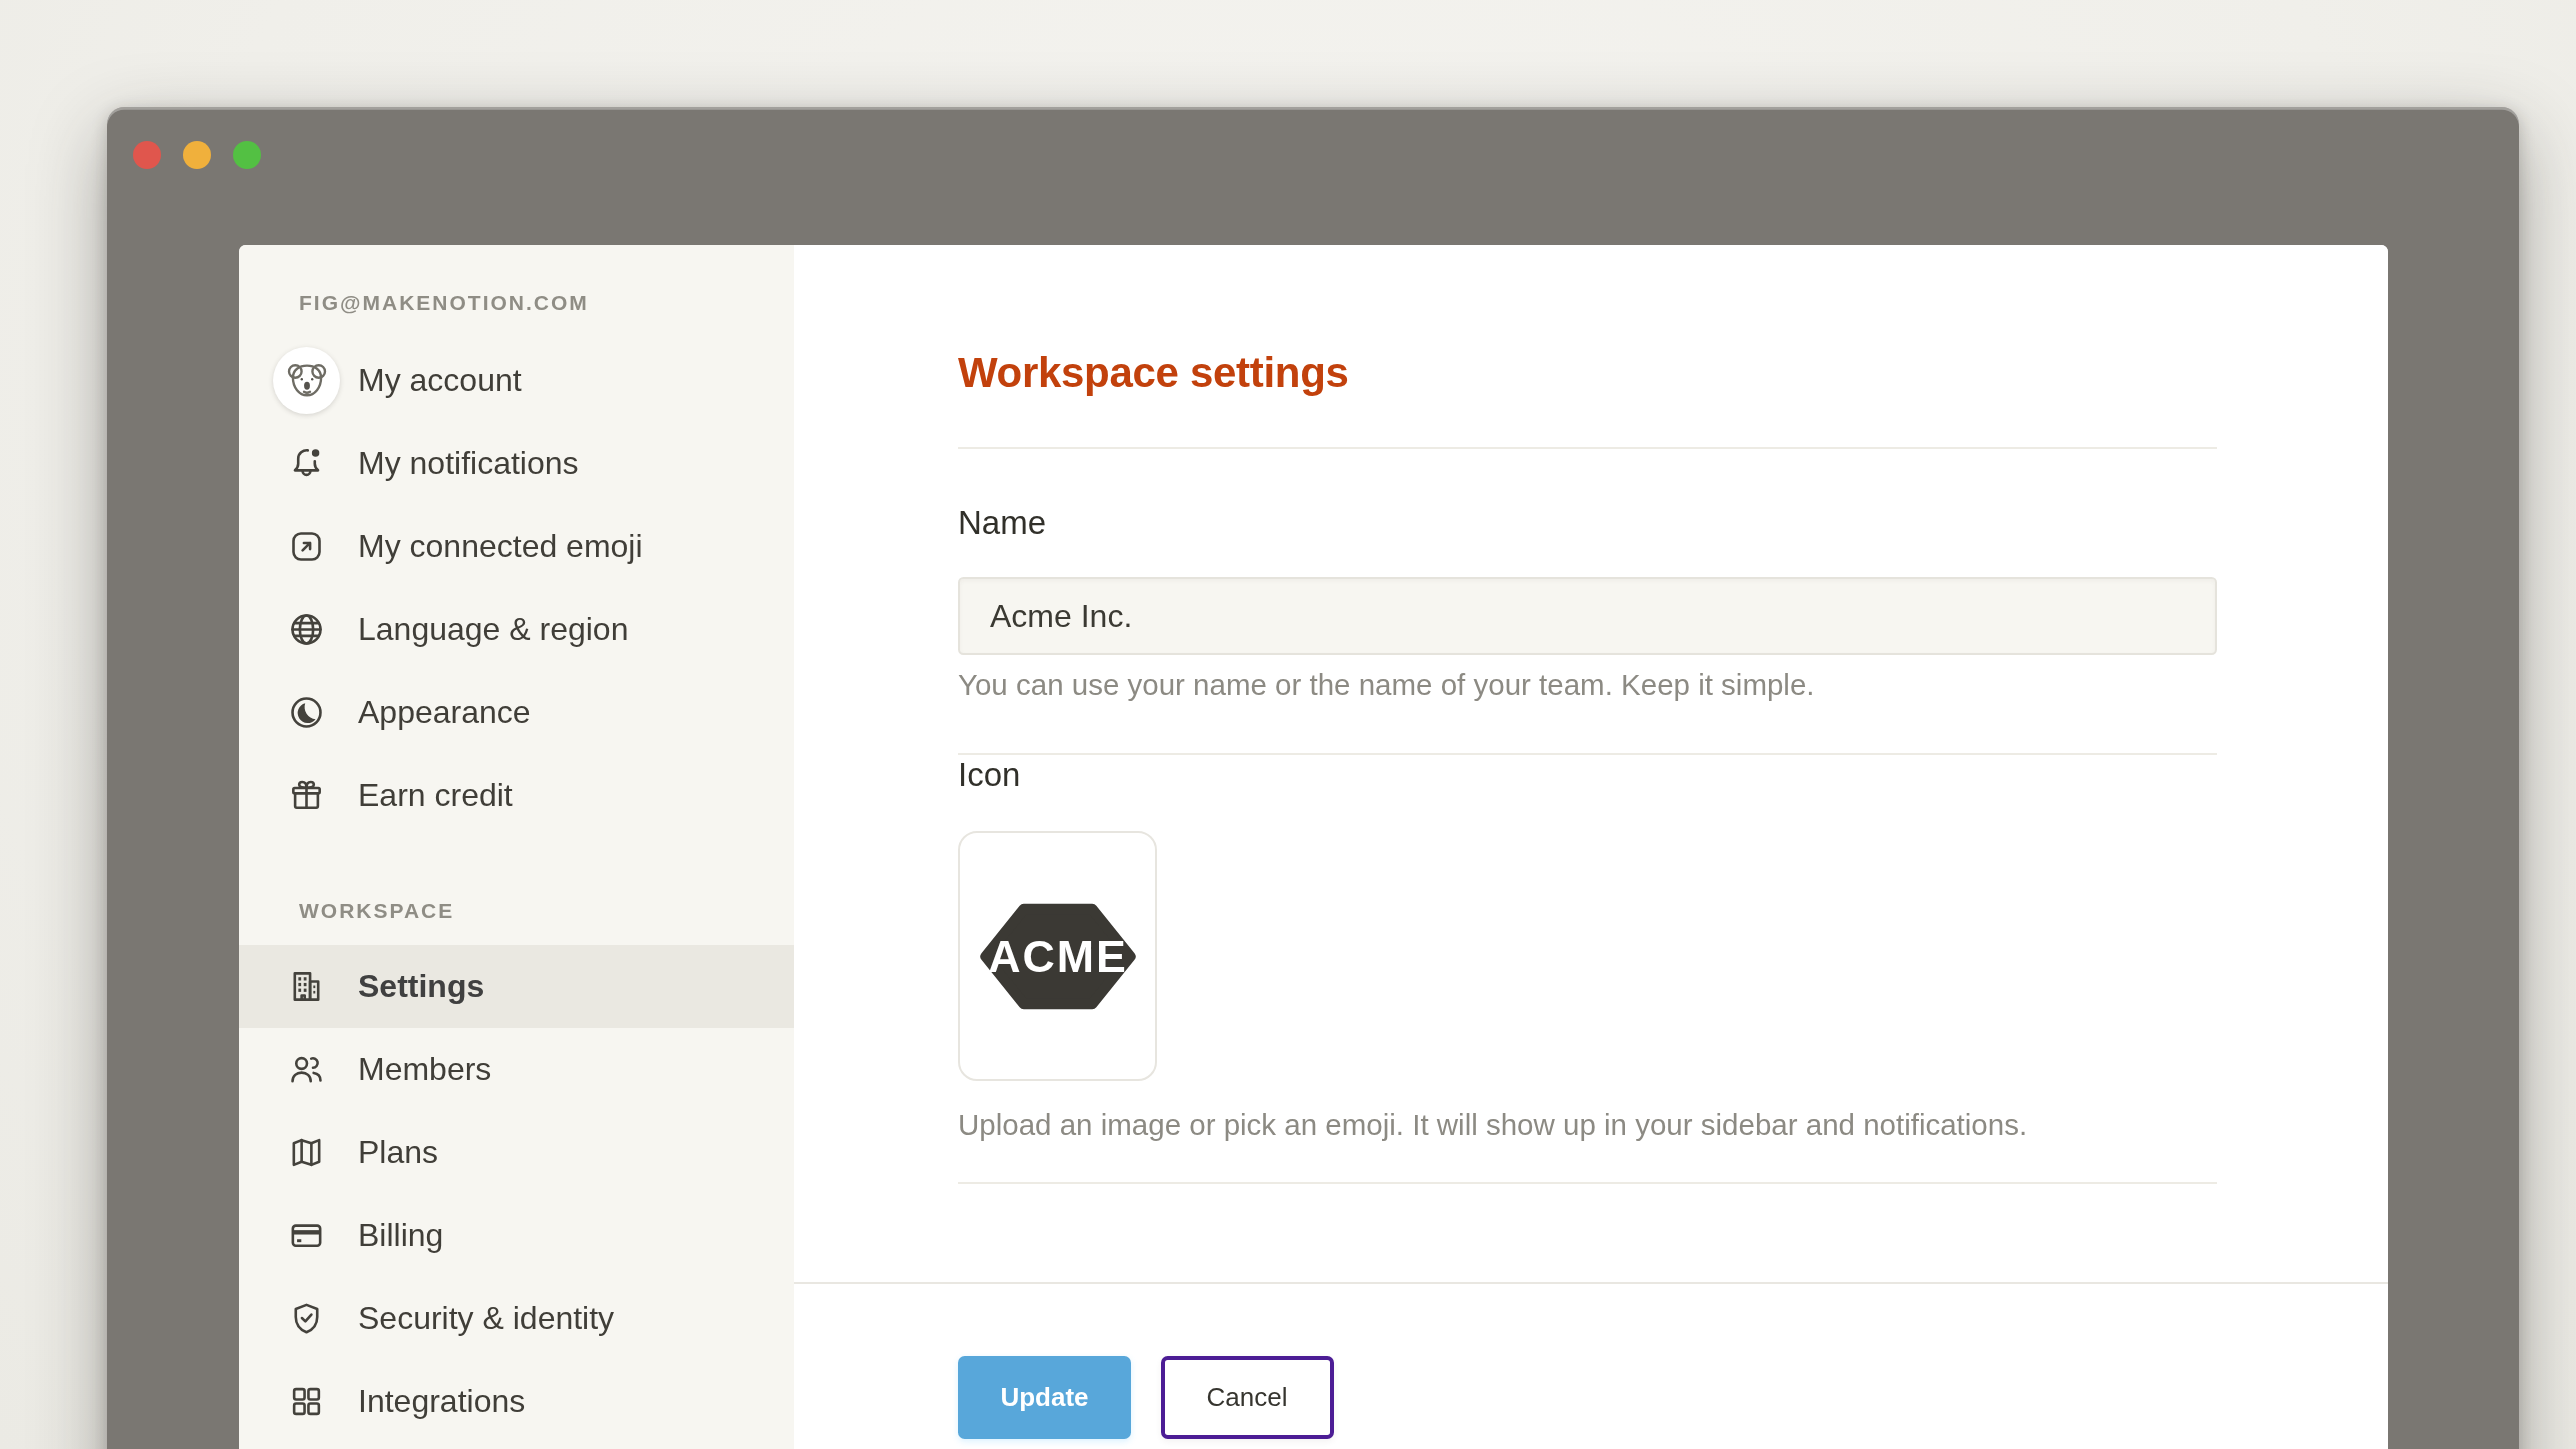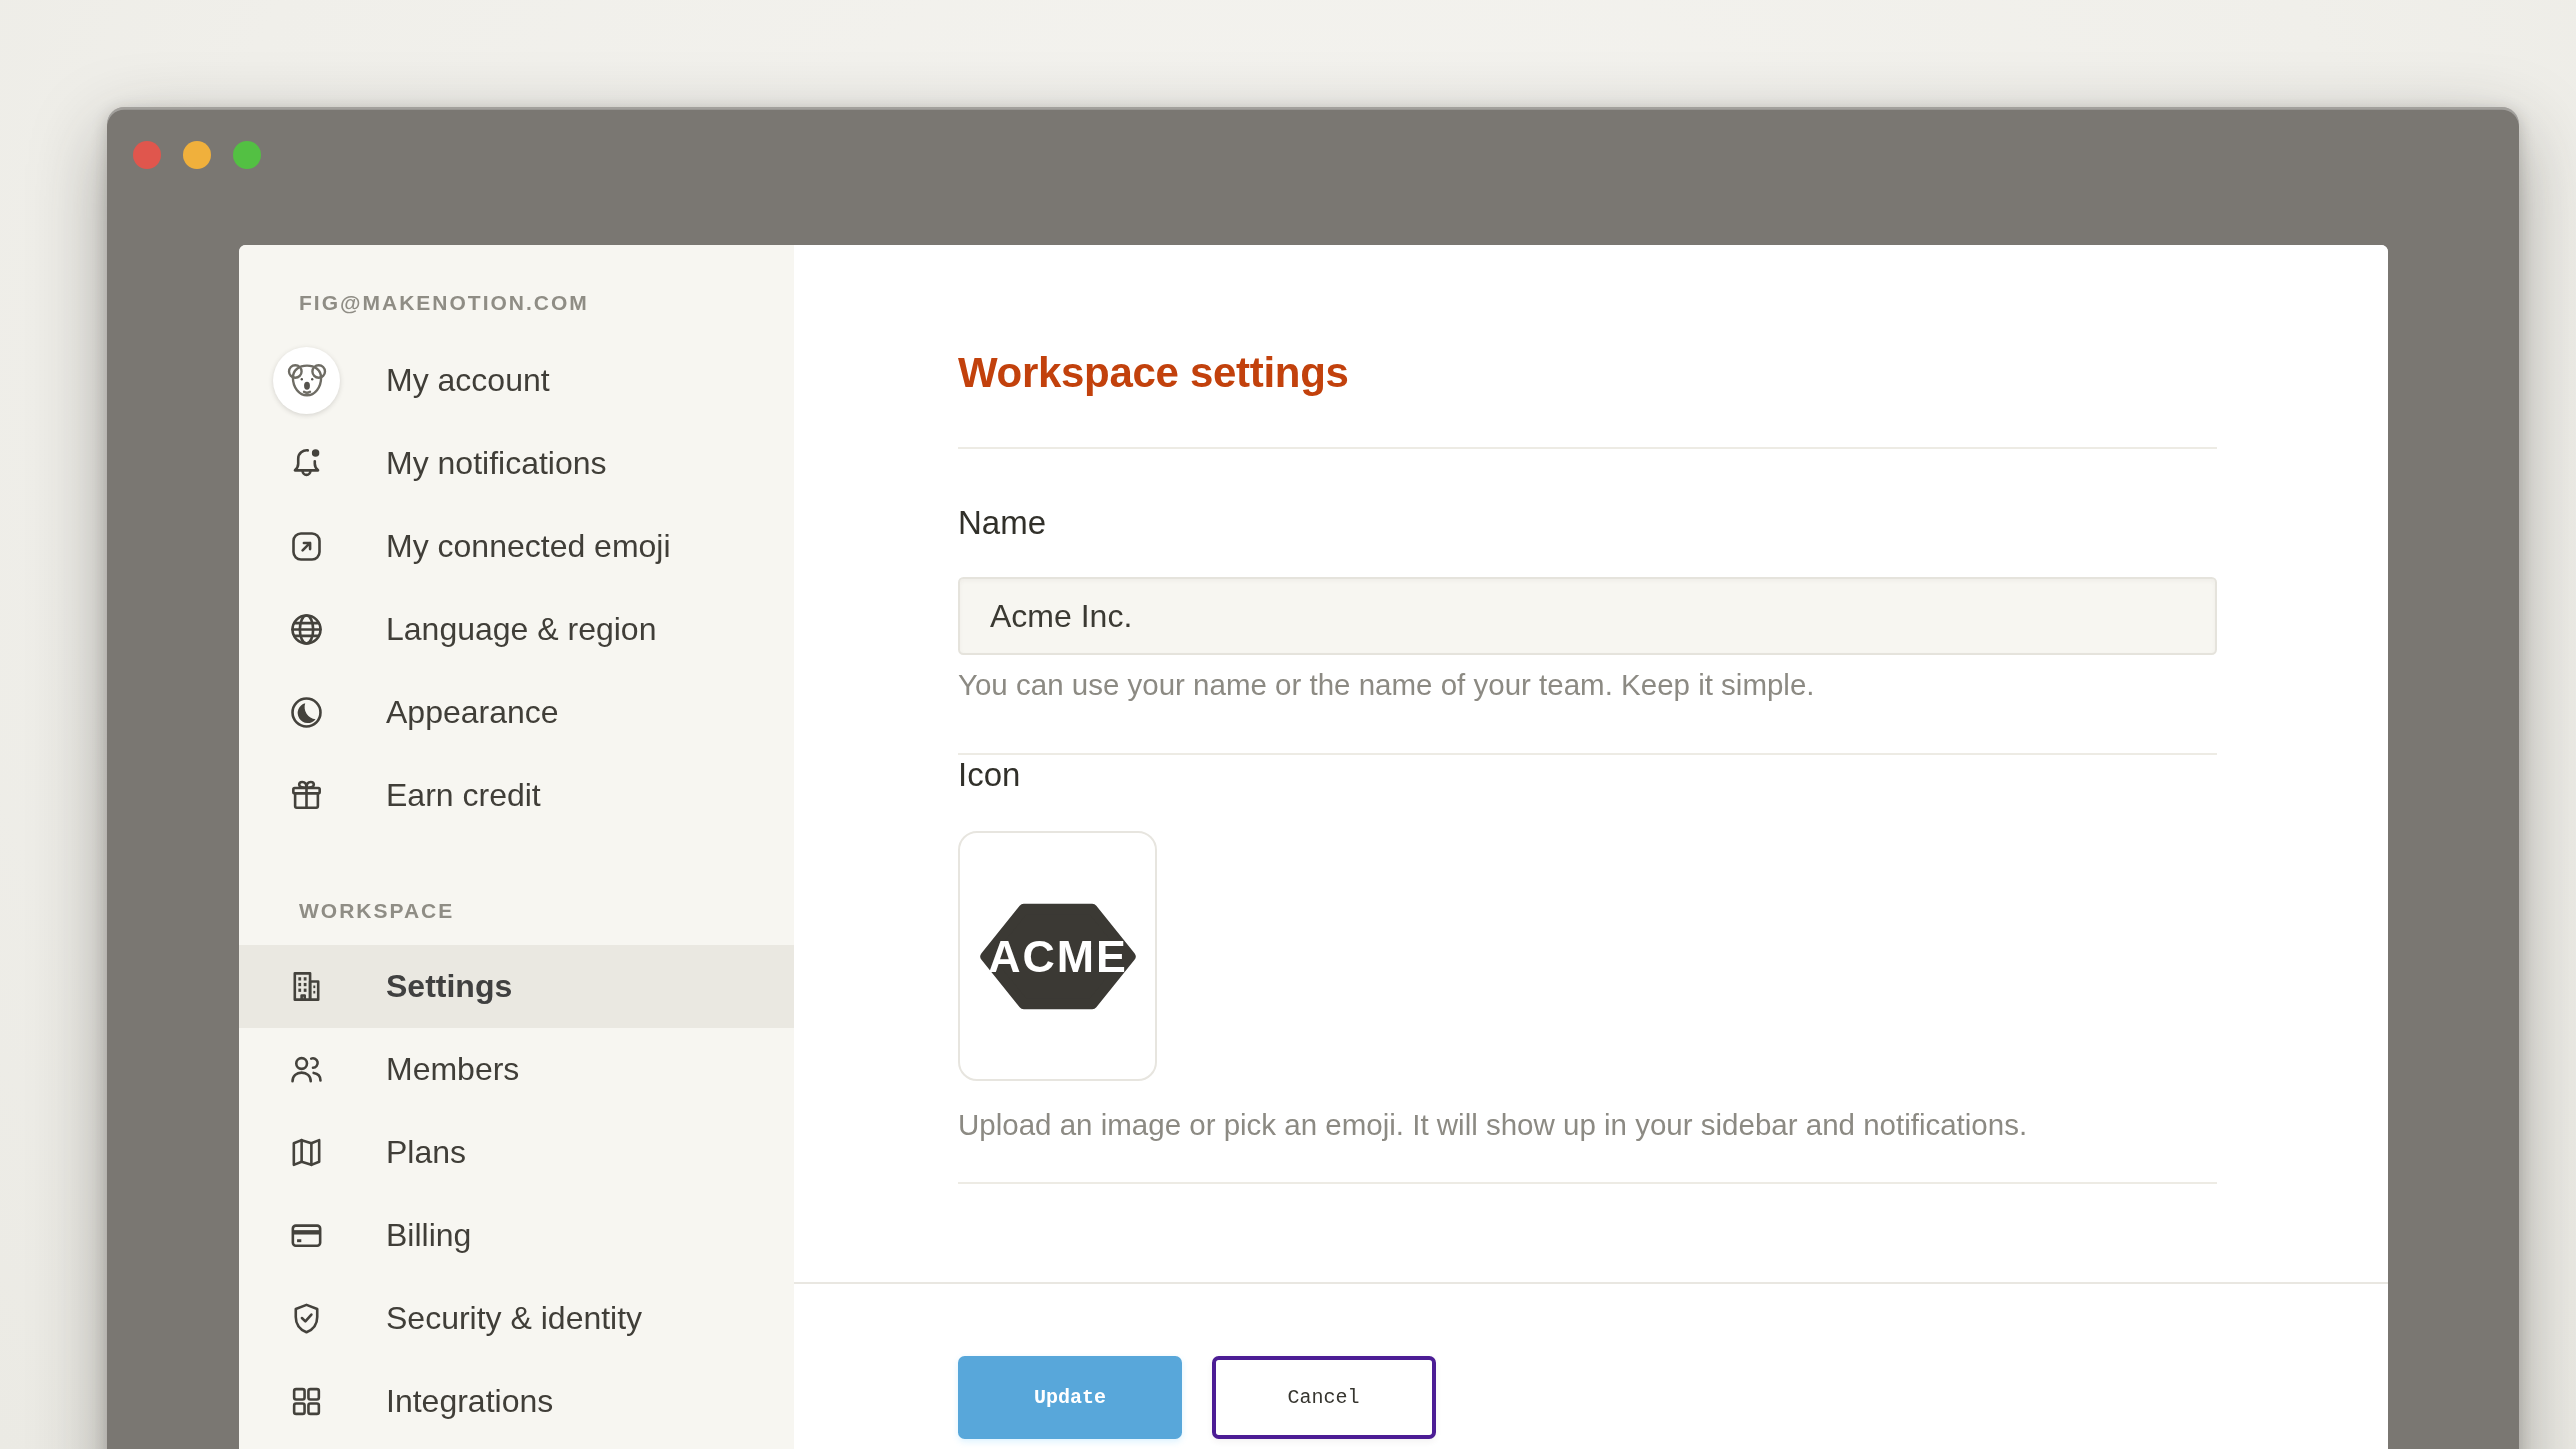--- a/index.html
+++ b/index.html
@@ -29,21 +29,21 @@
   
   .sidebar { width:555px; flex:none; background:#F7F6F1; padding-top:38px; }
   .sb-heading {
     margin-left:60px; height:40px; line-height:40px;
     font-size:21px; font-weight:600; letter-spacing:2px; color:#8F8D85;
   }
   .sb-heading.email { margin-bottom:16px; }
   .sb-heading.ws { margin-top:54px; margin-bottom:14px; }
   .sb-item { height:83px; display:flex; align-items:center; padding-left:34px; cursor:pointer; }
   .sb-item .ico { width:67px; flex:none; display:flex; justify-content:center; align-items:center; margin-right:18px; }
-  .sb-item .lbl { font-size:32px; color:#403E38;margin-left:28px; }
+  .sb-item .lbl { font-size:32px; color:#403E38; }
   .sb-item.selected { background:#EAE8E1; }
   .sb-item.selected .lbl { font-weight:700; color:#404040; }
   .sb-item svg.glyph { width:39px; height:39px; stroke:#44423C; stroke-width:1.6;
     fill:none; stroke-linecap:round; stroke-linejoin:round; }
   .avatar {
     width:67px; height:67px; border-radius:50%; background:#FFFFFF;
     box-shadow:0 1.3px 5.4px rgba(60,58,52,.18); display:flex; align-items:center; justify-content:center;
   }
   .avatar svg { width:52px; height:52px; stroke:#6E6C64; stroke-width:1.1; fill:none; stroke-linecap:round; stroke-linejoin:round; }
 
@@ -73,22 +73,22 @@
     display:flex; align-items:center; justify-content:center; cursor:pointer;
   }
   .icon-card svg { width:158px; height:125px; }
 
   
   .footer {
     height:274px; flex:none; border-top:2px solid #E9E7E1; background:#FFFFFF;
     padding:72px 0 0 164px; display:flex; gap:29.5px; align-items:flex-start;
   }
   .btn {
-    width:224px; height:83px; border-radius:6.7px; font-family:Liberation Mono, monospace;
-    font-size:20px; display:flex; align-items:center; justify-content:center; cursor:pointer;
+    width:173px; height:83px; border-radius:6.7px; font-family:Liberation Sans, sans-serif;
+    font-size:26px; display:flex; align-items:center; justify-content:center; cursor:pointer;
   }
   .btn.primary { background:#58A7DA; color:#FFFFFF; font-weight:700; border:none;
     box-shadow:0 2.7px 6.7px rgba(70,188,255,.18); }
   .btn.secondary { background:#FFFFFF; color:#36352F; font-weight:400; border:4px solid #4c1d95;
     box-shadow:0 2.7px 6.7px rgba(60,58,52,.06); }
 </style>
 </head>
 <body>
 
 <div class="window">

